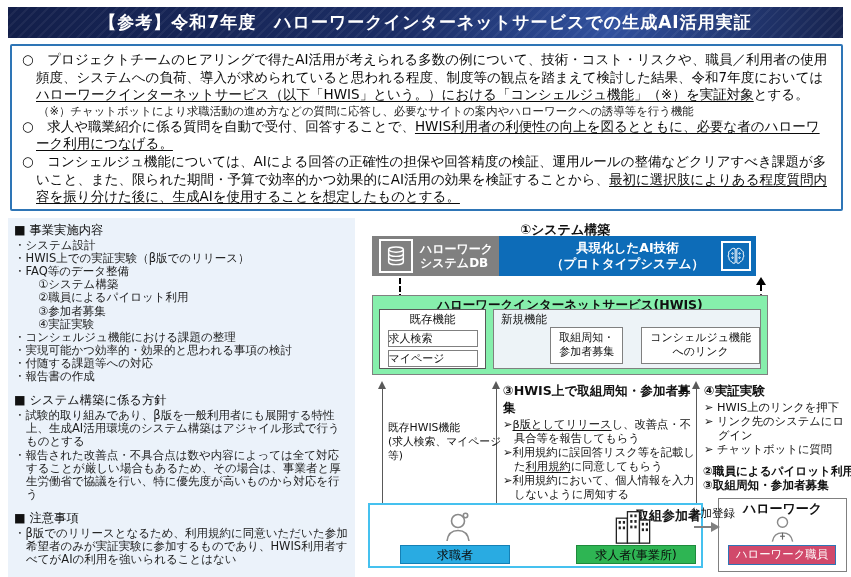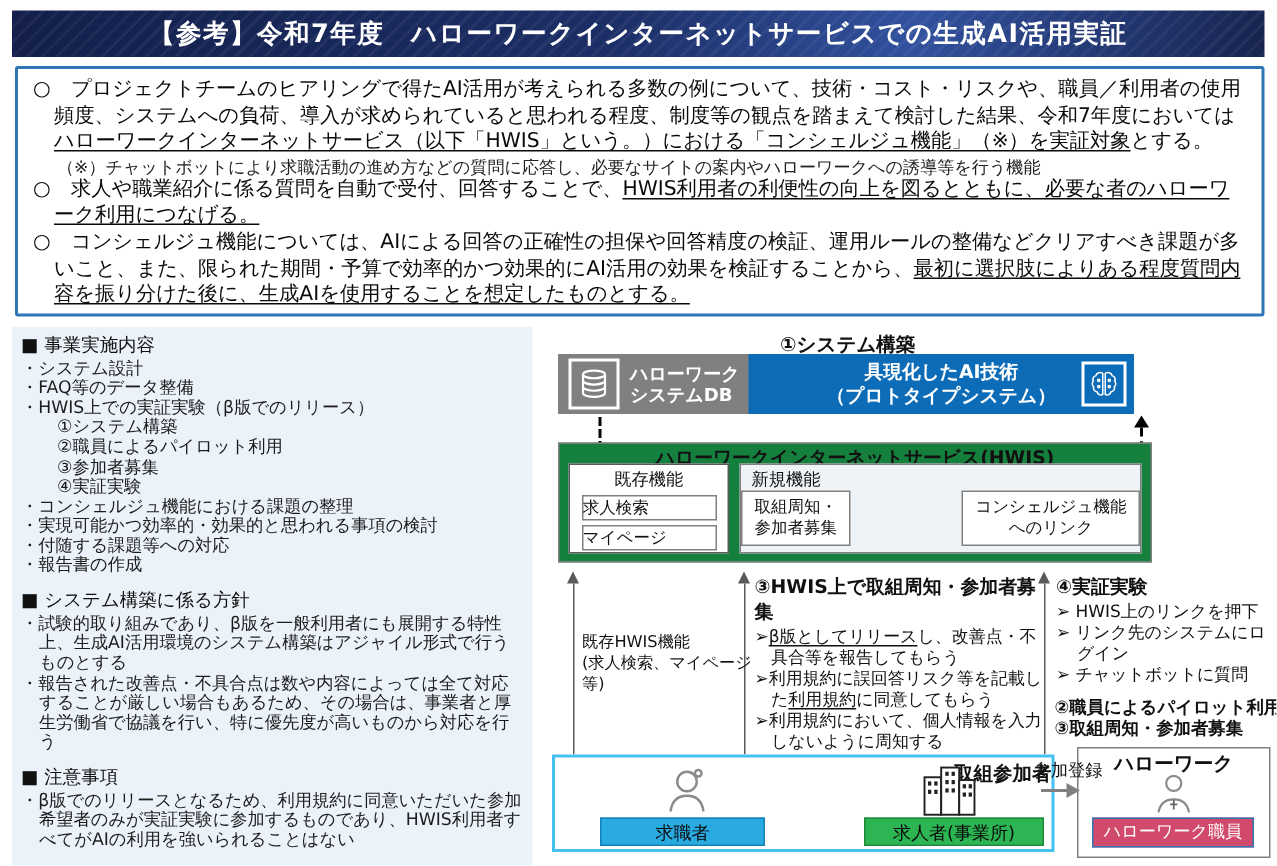--- a/index.html
+++ b/index.html
@@ -36,29 +36,29 @@
   .db-box{left:372px;top:236px;width:140px;height:40px;background:#808080;color:#fff;
     display:flex;align-items:center;gap:7px;padding-left:7px;box-sizing:border-box;}
   .icon-sq{width:30px;height:30px;border:2px solid #fff;display:flex;align-items:center;justify-content:center;flex:none;}
   .db-text{font-weight:bold;font-size:12px;line-height:1.2;white-space:pre-line;}
   .ai-box{left:499px;top:236px;width:257px;height:40px;background:#0d6cb8;color:#fff;
     display:flex;align-items:center;justify-content:center;text-align:center;
     font-weight:bold;font-size:12.5px;line-height:1.25;white-space:pre-line;}
   .brain-wrap{position:absolute;right:5px;top:5px;width:26px;height:26px;border:2px solid #fff;
     display:flex;align-items:center;justify-content:center;}
 
-  .hwis{left:372px;top:295px;width:396px;height:80px;background:#15803d;border:1.5px solid #808080;box-sizing:border-box;}
+  .hwis{left:372px;top:295px;width:396px;height:80px;background:#86efac;border:1.5px solid #808080;box-sizing:border-box;}
   .hwis-title{text-align:center;font-weight:bold;font-size:12.5px;margin-top:1px;}
   .kizon{position:absolute;left:6px;top:13px;width:107px;height:60px;background:#fff;border:1.5px solid #595959;box-sizing:border-box;}
   .kizon-label{text-align:center;font-size:11.5px;margin-top:2px;}
   .kizon-itm{width:88px;height:15px;margin:3px auto 0;background:#fff;border:1px solid #808080;
     font-size:11px;line-height:15px;}
   .shinki{position:absolute;left:120px;top:13px;width:268px;height:60px;background:#edf3f7;border:1.5px solid #808080;box-sizing:border-box;}
   .shinki-label{position:absolute;left:7px;top:2px;font-size:11.5px;}
-  .shinki-items{position:absolute;left:0;right:0;top:17px;display:flex;justify-content:space-between;}
+  .shinki-items{position:absolute;left:0;right:0;top:17px;display:flex;justify-content:flex-end;gap:18px;}
   .sbox{background:#fff;border:1px solid #808080;font-size:11px;line-height:1.3;text-align:center;
     padding:3px 8px;white-space:pre-line;}
 
   
   .dash-v{width:0;border-left:2px dashed #000;}
   .dash-h{height:0;border-top:2px dashed #000;}
   .tri{width:0;height:0;}
   .tri-down-b{border-left:5px solid transparent;border-right:5px solid transparent;border-top:8px solid #000;}
   .tri-up-b{border-left:5px solid transparent;border-right:5px solid transparent;border-bottom:8px solid #000;}
   .tri-up-g{border-left:4.5px solid transparent;border-right:4.5px solid transparent;border-bottom:8px solid #595959;}
@@ -97,22 +97,22 @@
     <div class="ov-p"><span>○</span><span>　プロジェクトチームのヒアリングで得たAI活用が考えられる多数の例について、技術・コスト・リスクや、職員／利用者の使用頻度、システムへの負荷、導入が求められていると思われる程度、制度等の観点を踏まえて検討した結果、令和7年度においては</span><span class="ul">ハローワークインターネットサービス（以下「HWIS」という。）における「コンシェルジュ機能」（※）を実証対象</span><span>とする。</span></div>
     <div class="ov-note">（※）チャットボットにより求職活動の進め方などの質問に応答し、必要なサイトの案内やハローワークへの誘導等を行う機能</div>
     <div class="ov-p"><span>○</span><span>　求人や職業紹介に係る質問を自動で受付、回答することで、</span><span class="ul">HWIS利用者の利便性の向上を図るとともに、必要な者のハローワーク利用につなげる。</span><span></span></div>
     <div class="ov-p"><span>○</span><span>　コンシェルジュ機能については、AIによる回答の正確性の担保や回答精度の検証、運用ルールの整備などクリアすべき課題が多いこと、また、限られた期間・予算で効率的かつ効果的にAI活用の効果を検証することから、</span><span class="ul">最初に選択肢によりある程度質問内容を振り分けた後に、生成AIを使用することを想定したものとする。</span><span></span></div>
   </div>
 
   <div class="left-panel">
     <div class="sec">
       <div class="sec-title">■ 事業実施内容</div>
       <div class="itm">・システム設計</div>
+      <div class="itm">・HWIS上での実証実験（β版でのリリース）</div>
       <div class="itm">・FAQ等のデータ整備</div>
-      <div class="itm">・HWIS上での実証実験（β版でのリリース）</div>
       <div class="itm num">①システム構築</div>
       <div class="itm num">②職員によるパイロット利用</div>
       <div class="itm num">③参加者募集</div>
       <div class="itm num">④実証実験</div>
       <div class="itm">・コンシェルジュ機能における課題の整理</div>
       <div class="itm">・実現可能かつ効率的・効果的と思われる事項の検討</div>
       <div class="itm">・付随する課題等への対応</div>
       <div class="itm">・報告書の作成</div>
     </div>
     <div class="sec">

